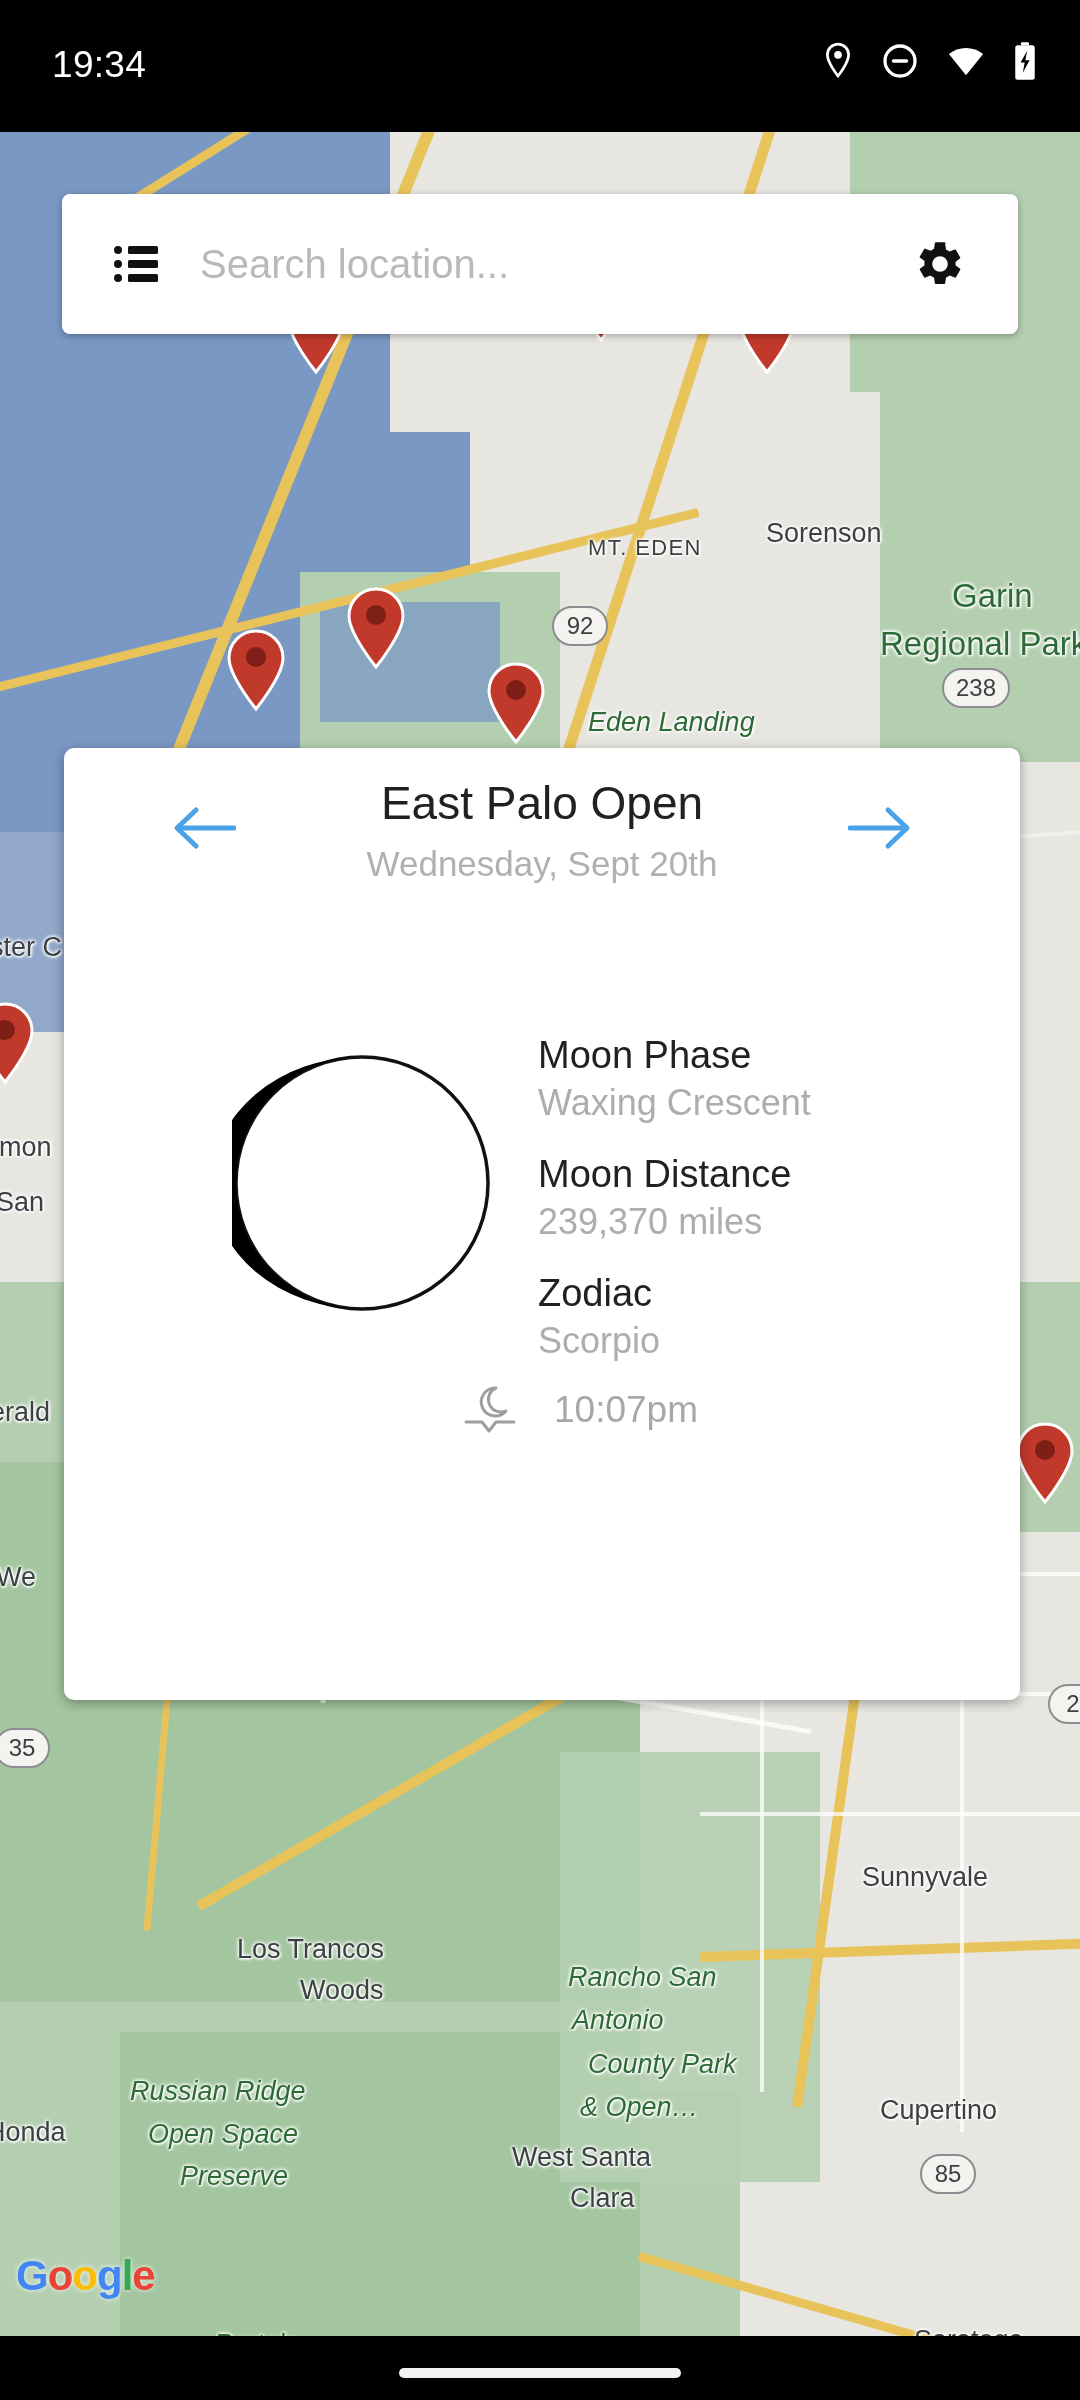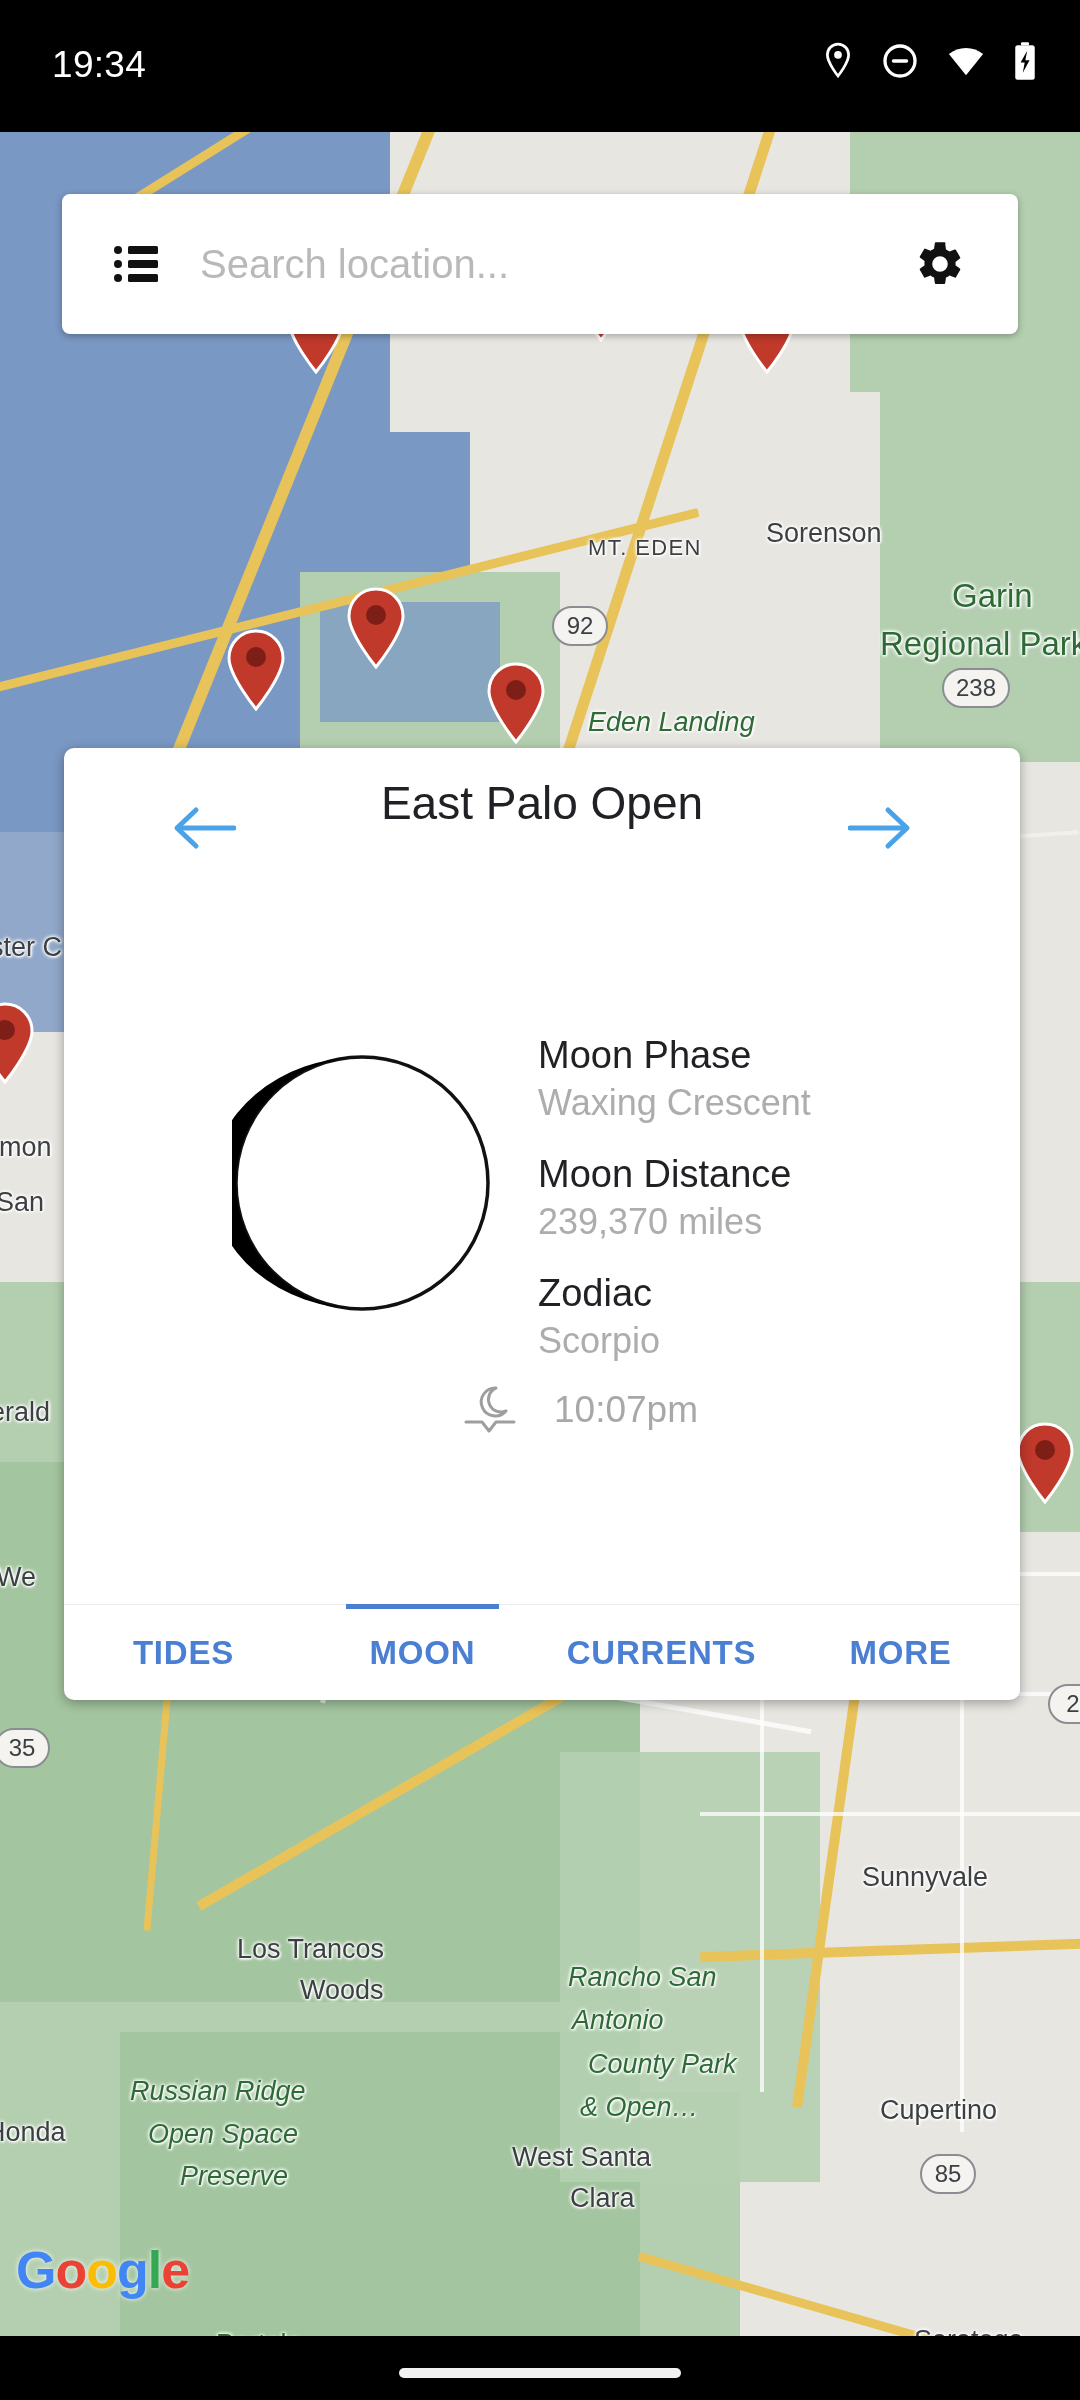--- a/index.html
+++ b/index.html
@@ -40,21 +40,21 @@
   .mlabel.park{ color:#2d6a36; font-style:italic; text-align:center; line-height:1.18; }
   .mlabel.parkc{ color:#2d6a36; text-align:center; line-height:1.18; font-style:normal;}
 
   .shield{ position:absolute; width:56px; height:40px; border-radius:20px;
            background:#f4f3f0; border:2.5px solid #8a8d91; color:#3c4043;
            font-size:24px; display:flex; align-items:center; justify-content:center; }
 
   .pin{ position:absolute; width:62px; height:82px; }
   .pin svg{ display:block; }
 
-  #google-logo{ position:absolute; left:16px; bottom:36px; font-size:52px; font-weight:600;
+  #google-logo{ position:absolute; left:16px; bottom:36px; font-size:42px; font-weight:600;
                 letter-spacing:-1px; text-shadow:0 0 5px rgba(255,255,255,.9); }
   #google-logo span:nth-child(1){color:#4285F4}
   #google-logo span:nth-child(2){color:#EA4335}
   #google-logo span:nth-child(3){color:#FBBC05}
   #google-logo span:nth-child(4){color:#4285F4}
   #google-logo span:nth-child(5){color:#34A853}
   #google-logo span:nth-child(6){color:#EA4335}
 
   
   #searchbar{
@@ -287,20 +287,21 @@
       <svg width="52" height="52" viewBox="0 0 24 24">
         <path fill="#111" d="M19.14 12.94a7.07 7.07 0 0 0 .06-.94 7.07 7.07 0 0 0-.06-.94l2.03-1.58a.49.49 0 0 0 .12-.62l-1.92-3.32a.49.49 0 0 0-.59-.22l-2.39.96a7.05 7.05 0 0 0-1.62-.94l-.36-2.54A.48.48 0 0 0 13.93 2h-3.84a.48.48 0 0 0-.48.4l-.36 2.55c-.59.24-1.13.56-1.62.94l-2.39-.96a.49.49 0 0 0-.59.22L2.73 8.47a.49.49 0 0 0 .12.62l2.03 1.58a7.3 7.3 0 0 0-.06.93c0 .32.02.64.06.94l-2.03 1.58a.49.49 0 0 0-.12.62l1.92 3.32c.12.22.37.3.59.22l2.39-.96c.5.38 1.03.7 1.62.94l.36 2.54c.04.24.24.4.48.4h3.84c.24 0 .44-.16.48-.4l.36-2.54c.59-.24 1.13-.56 1.62-.94l2.39.96c.22.08.47 0 .59-.22l1.92-3.32a.49.49 0 0 0-.12-.62l-2.03-1.58zM12 15.6A3.6 3.6 0 1 1 12 8.4a3.6 3.6 0 0 1 0 7.2z"></path>
       </svg>
     </span>
   </div>
 
   <div id="card">
 
     <div id="card-head">
       <div id="loc-title">East Palo Open</div>
+      <div id="loc-date">Wednesday, Sept 20th</div>
 
       <span class="navarrow" id="prev-day">
         <svg width="64" height="44" viewBox="0 0 64 44">
           <path d="M62 22H6" stroke="#4aa3e8" stroke-width="5" fill="none" stroke-linecap="round"></path>
           <path d="M24 4 L5 22 L24 40" stroke="#4aa3e8" stroke-width="5" fill="none" stroke-linecap="round" stroke-linejoin="round"></path>
         </svg>
       </span>
       <span class="navarrow" id="next-day">
         <svg width="64" height="44" viewBox="0 0 64 44">
           <path d="M2 22H58" stroke="#4aa3e8" stroke-width="5" fill="none" stroke-linecap="round"></path>
@@ -334,26 +335,20 @@
             <svg width="56" height="56" viewBox="0 0 56 56">
               <path d="M34 6 a14 14 0 1 0 10 23 a11 11 0 0 1 -10 -23z" fill="none" stroke="#9e9e9e" stroke-width="3" stroke-linejoin="round"></path>
               <path d="M4 40 H20 L27 49 L34 40 H52" fill="none" stroke="#9e9e9e" stroke-width="3" stroke-linecap="round" stroke-linejoin="round"></path>
             </svg>
           </span>
           <span class="rs-time">10:07pm</span>
         </div>
       </div>
     </div>
 
-    <div id="tabbar">
-      <div class="tab">TIDES</div>
-      <div class="tab active">MOON</div>
-      <div class="tab">CURRENTS</div>
-      <div class="tab">MORE</div>
-    </div>
   </div>
 
   <div id="statusbar">
     <div id="status-time">19:34</div>
     <div id="status-icons">
       <span>
         <svg width="30" height="38" viewBox="0 0 24 30">
           <path d="M12 1.5C7.3 1.5 3.5 5.3 3.5 10c0 6.4 8.5 17 8.5 17s8.5-10.6 8.5-17c0-4.7-3.8-8.5-8.5-8.5z" fill="none" stroke="#fff" stroke-width="2.2"></path>
           <circle cx="12" cy="10" r="3.1" fill="#fff"></circle>
         </svg>

